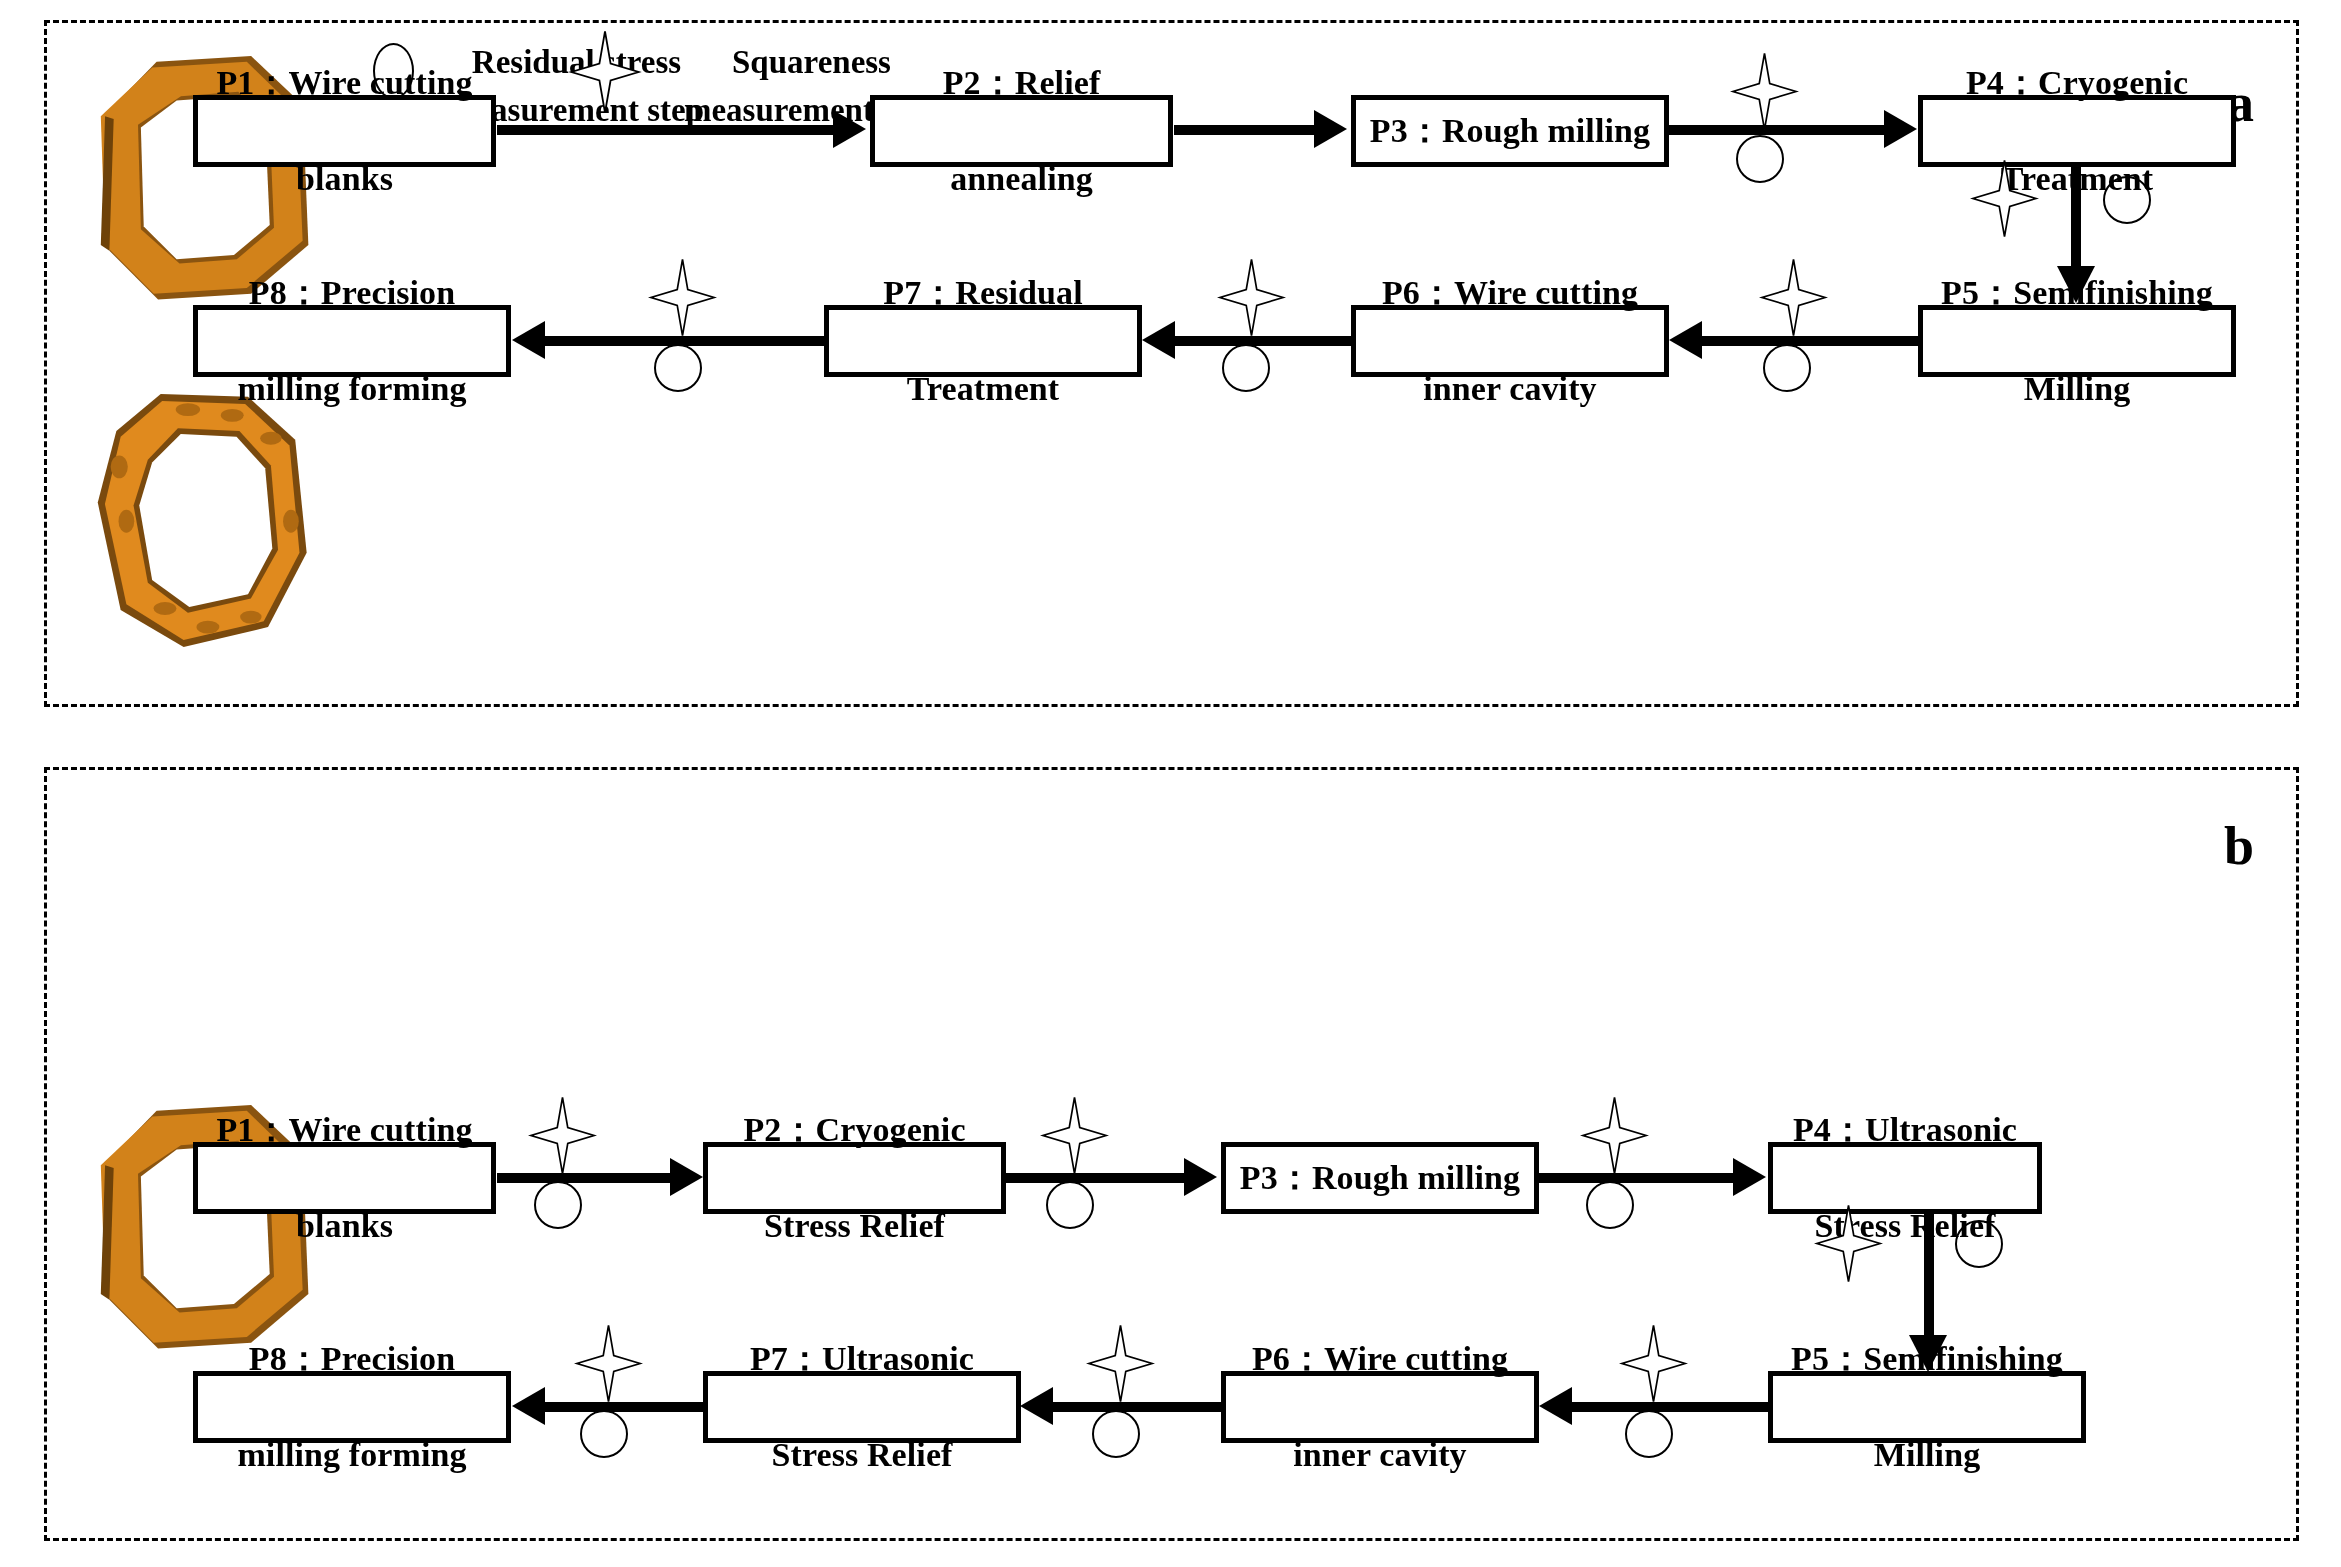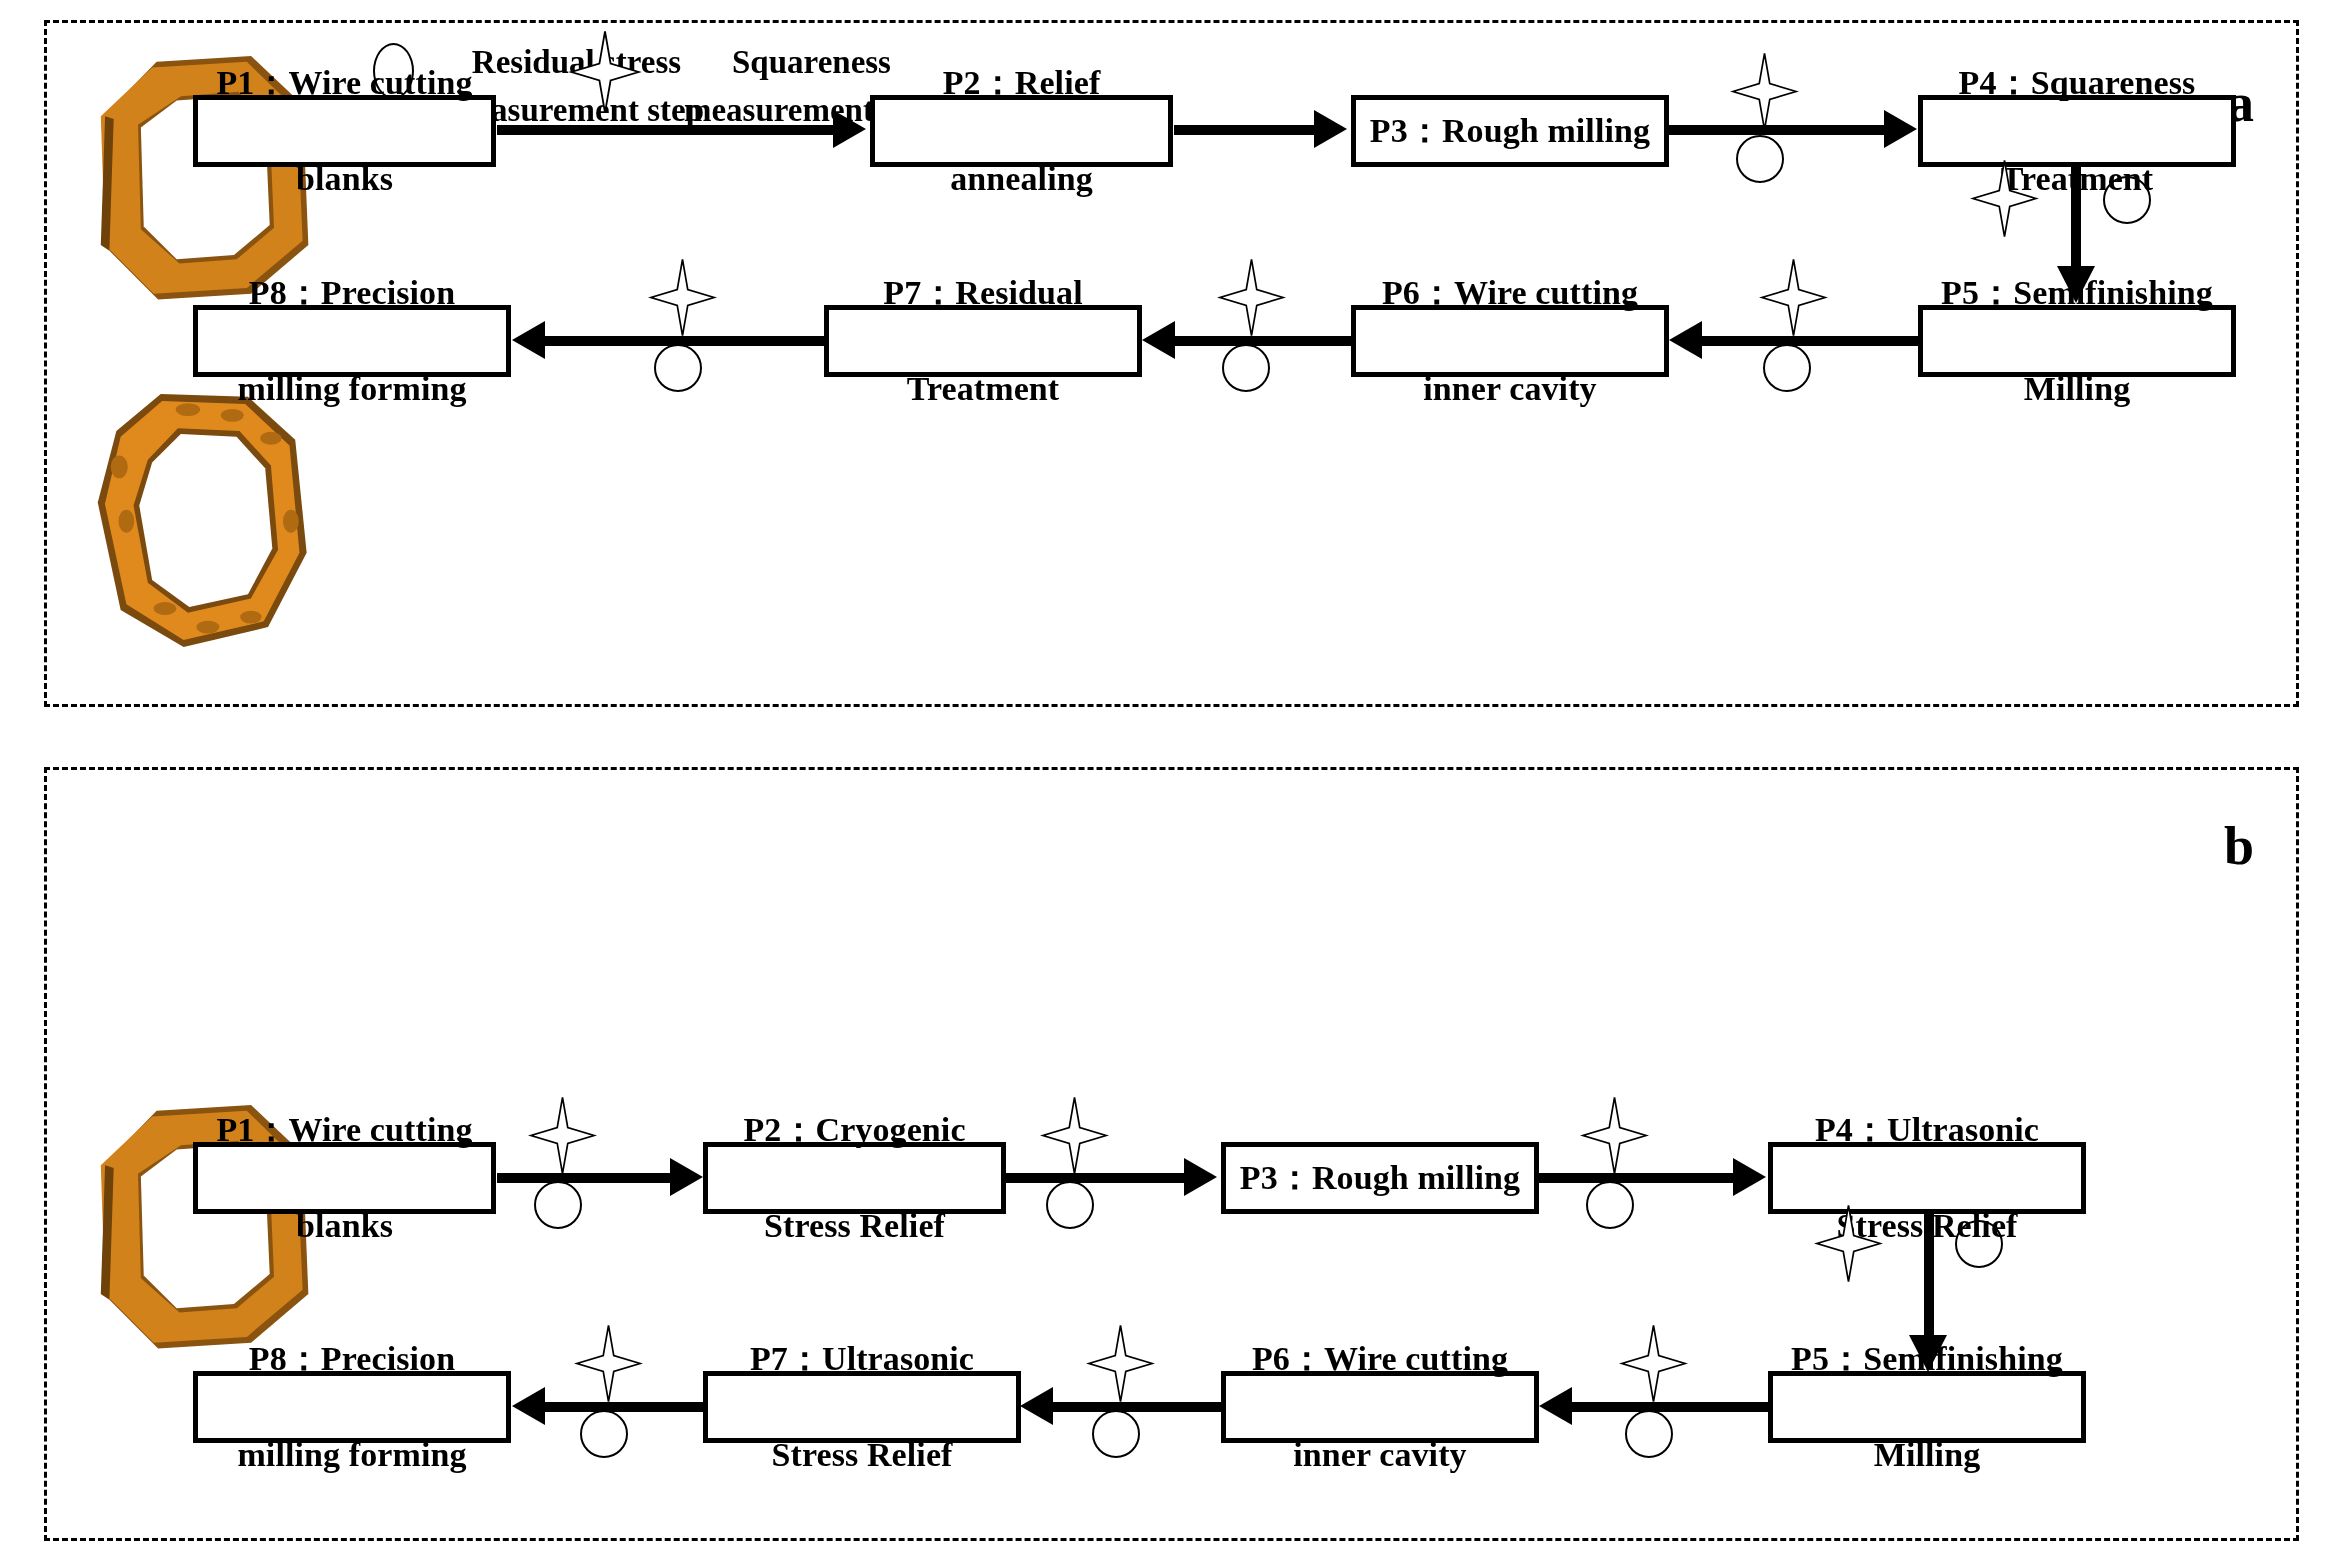--- a/index.html
+++ b/index.html
@@ -162,21 +162,21 @@
   </div>
   <div class="pbox" style="left:823px;top:72px;width:303px;height:72px;">
     <span><span>P2：Relief</span><br><span>annealing</span></span>
   </div>
   <div class="pbox" style="left:1304px;top:72px;width:318px;height:72px;">
     <span>
         <span>P3：Rough milling</span>
       </span>
   </div>
   <div class="pbox" style="left:1871px;top:72px;width:318px;height:72px;">
-    <span><span>P4：Squareness</span><br><span>Treatment</span></span>
+    <span><span>P4：Cryogenic</span><br><span>Treatment</span></span>
   </div>
 
   <div class="arrow-h" style="left:450px;top:102px;width:336px;"></div>
   <div class="arrow-head-r" style="left:786px;top:87px;"></div>
 
   <div class="arrow-h" style="left:1127px;top:102px;width:140px;"></div>
   <div class="arrow-head-r" style="left:1267px;top:87px;"></div>
 
   <div class="arrow-h" style="left:1622px;top:102px;width:215px;"></div>
   <div class="arrow-head-r" style="left:1837px;top:87px;"></div>
@@ -254,21 +254,21 @@
     <span><span>P1：Wire cutting</span><br><span>blanks</span></span>
   </div>
   <div class="pbox" style="left:656px;top:372px;width:303px;height:72px;">
     <span><span>P2：Cryogenic</span><br><span>Stress Relief</span></span>
   </div>
   <div class="pbox" style="left:1174px;top:372px;width:318px;height:72px;">
     <span>
         <span>P3：Rough milling</span>
       </span>
   </div>
-  <div class="pbox" style="left:1721px;top:372px;width:318px;height:72px;">
+  <div class="pbox" style="left:1721px;top:372px;width:274px;height:72px;">
     <span><span>P4：Ultrasonic</span><br><span>Stress Relief</span></span>
   </div>
 
   <div class="arrow-h" style="left:450px;top:403px;width:173px;"></div>
   <div class="arrow-head-r" style="left:623px;top:388px;"></div>
   <div class="marker-star" style="left:481px;top:326px;width:69px;height:79px;">
     <svg viewBox="0 0 100 120">
         <path d="M50 2 L58 48 L98 60 L58 72 L50 118 L42 72 L2 60 L42 48 Z" fill="#fff" stroke="#000" stroke-width="2.6"></path>
       </svg>
   </div>

